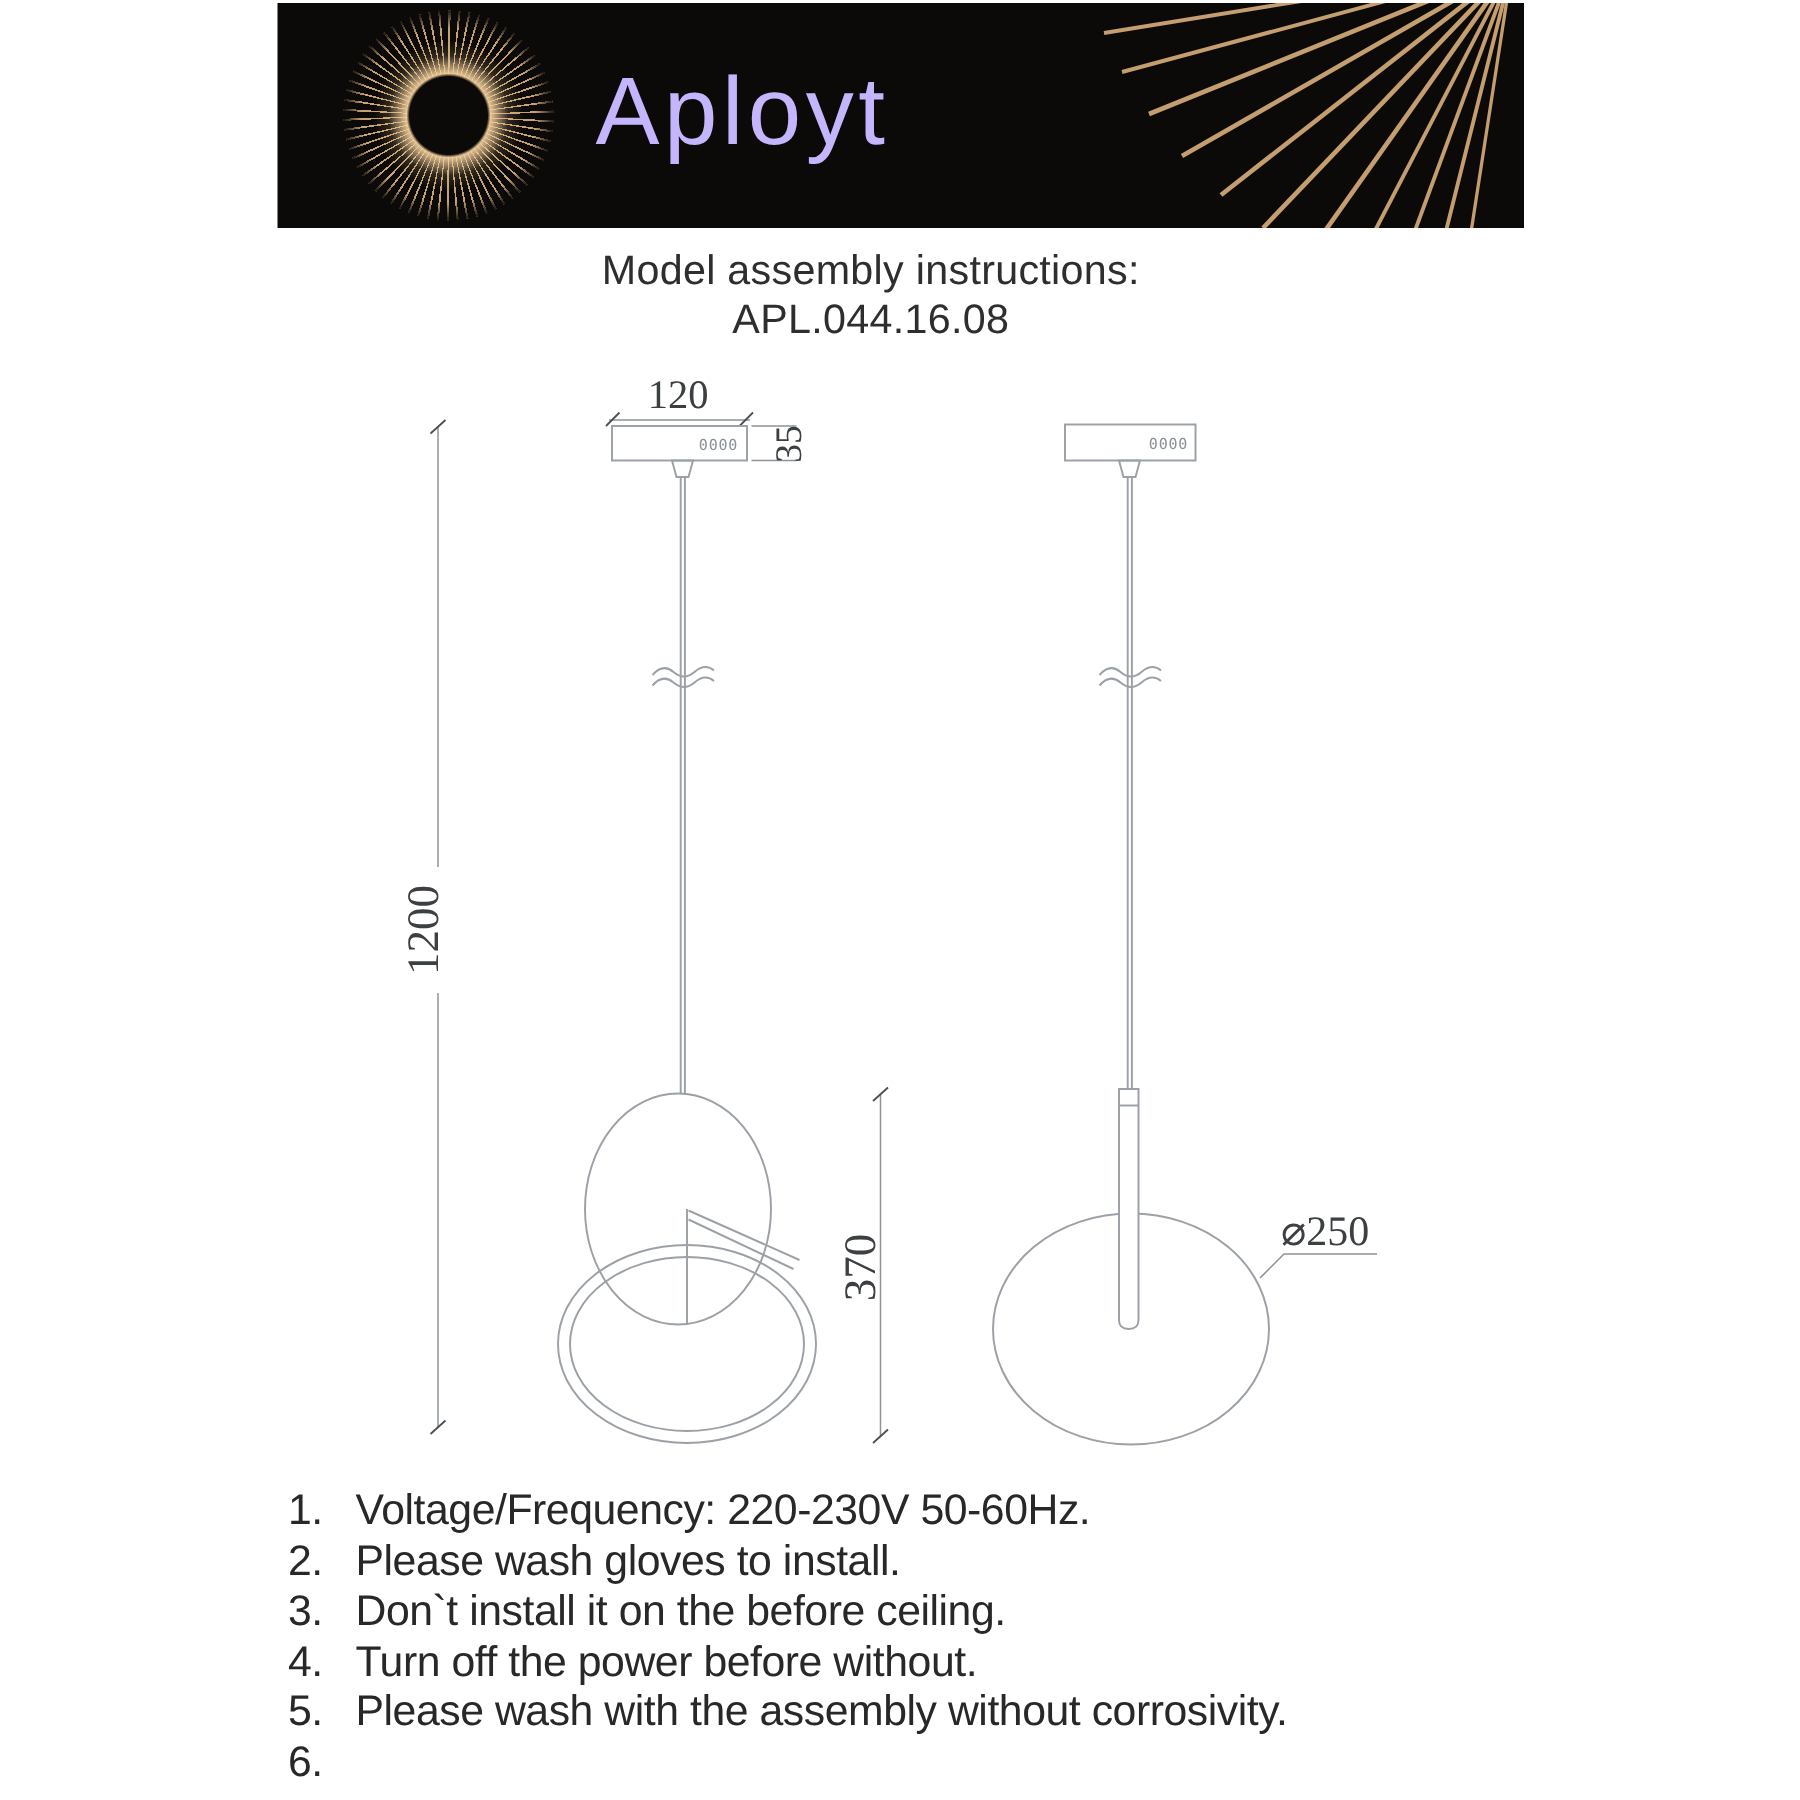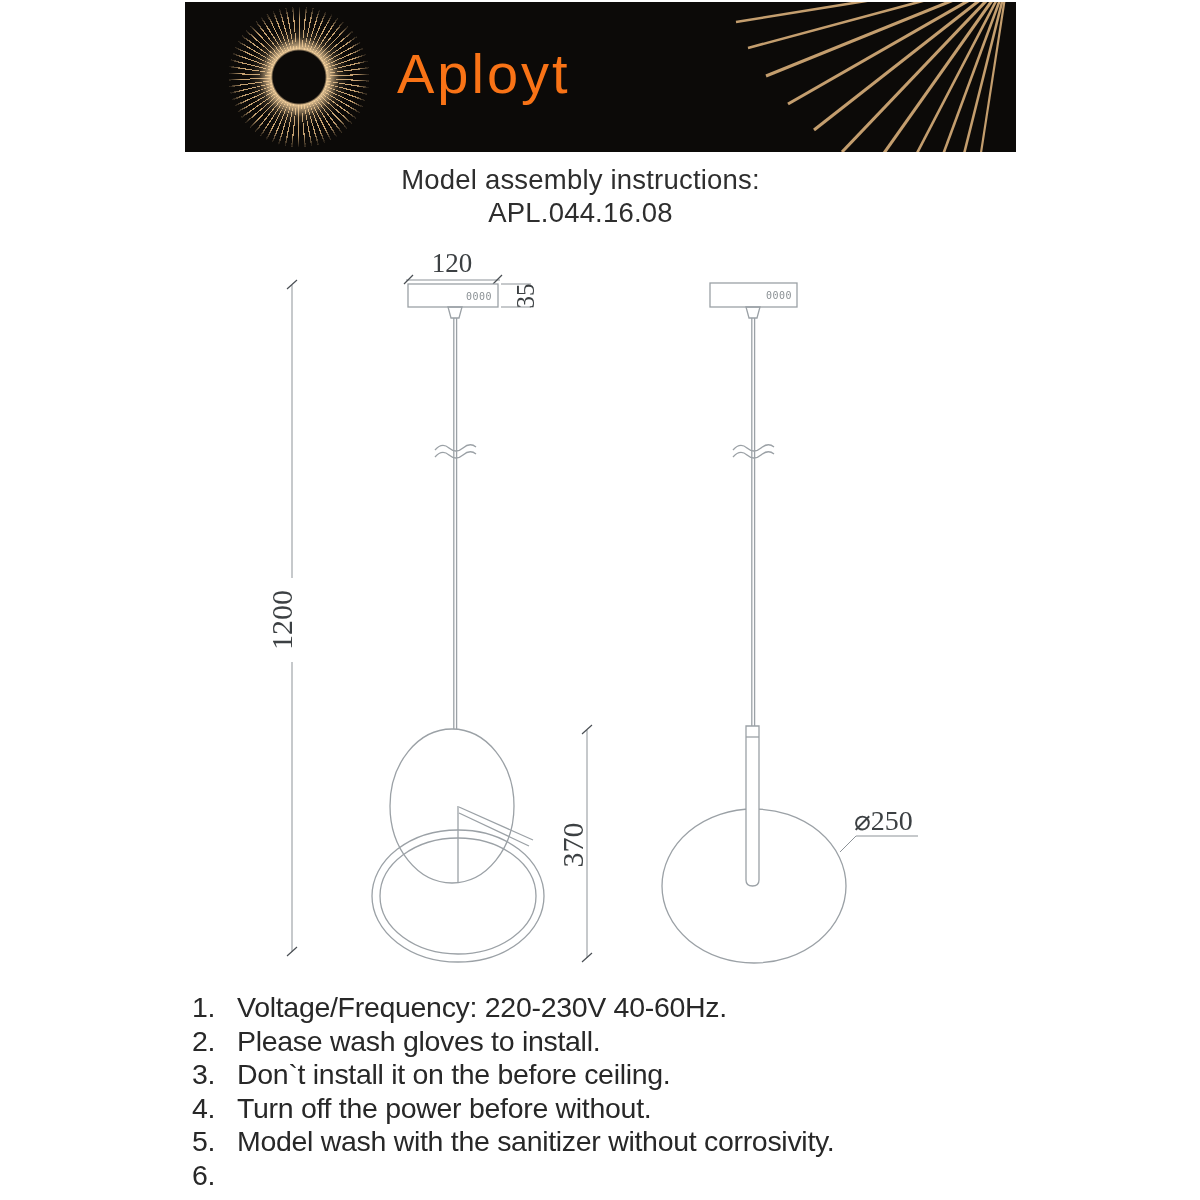--- a/index.html
+++ b/index.html
@@ -12,22 +12,22 @@
   .logo .rays{position:absolute;inset:0;border-radius:50%;
       background:repeating-conic-gradient(rgba(208,170,120,0.95) 0deg 1.2deg, rgba(12,10,8,0) 1.2deg 5.45deg);}
   .logo .overlay{position:absolute;inset:0;border-radius:50%;
       background:radial-gradient(circle,
         #0c0a08 0 26px,
         rgba(248,212,160,0.92) 28px,
         rgba(248,212,160,0.15) 40px,
         rgba(12,10,8,0) 50px,
         rgba(12,10,8,0) 58px,
         #0c0a08 71px);}
-  .brand-text{position:absolute;left:212px;top:42px;font-size:56px;line-height:60px;
-      color:#f97316;letter-spacing:3px;font-weight:400;}
+  .brand-text{position:absolute;left:212px;top:42px;font-size:64px;line-height:60px;
+      color:#c4b5fd;letter-spacing:3px;font-weight:400;}
   .corner-rays{position:absolute;right:0;top:0;}
 
   
   .title-block{position:absolute;top:163px;left:0;width:1125px;text-align:center;color:#2e2e2e;}
   .title-line{font-size:27.5px;line-height:33px;letter-spacing:0.2px;padding-left:36px;}
 
   
   .drawing{position:absolute;left:0;top:240px;}
   .ln{stroke:#9ba1a6;stroke-width:1.3;fill:none;}
   .lnw{stroke:#9ba1a6;stroke-width:1.3;fill:#ffffff;}
@@ -145,36 +145,36 @@
       <g>
         <path class="dimline" d="M840 612 L856 596 L918 596"></path>
         <text class="dim" font-size="28" x="854" y="590" text-anchor="start">⌀250</text>
       </g>
     </g>
   </svg>
 
   <ol class="instructions">
     <li>
       <span class="num">1.</span>
-      <span>Voltage/Frequency: 220-230V 40-60Hz.</span>
+      <span>Voltage/Frequency: 220-230V 50-60Hz.</span>
     </li>
     <li>
       <span class="num">2.</span>
       <span>Please wash gloves to install.</span>
     </li>
     <li>
       <span class="num">3.</span>
       <span>Don`t install it on the before ceiling.</span>
     </li>
     <li>
       <span class="num">4.</span>
       <span>Turn off the power before without.</span>
     </li>
     <li>
       <span class="num">5.</span>
-      <span>Model wash with the sanitizer without corrosivity.</span>
+      <span>Please wash with the assembly without corrosivity.</span>
     </li>
     <li>
       <span class="num">6.</span>
     </li>
   </ol>
 
 </div>
 
 </body></html>

